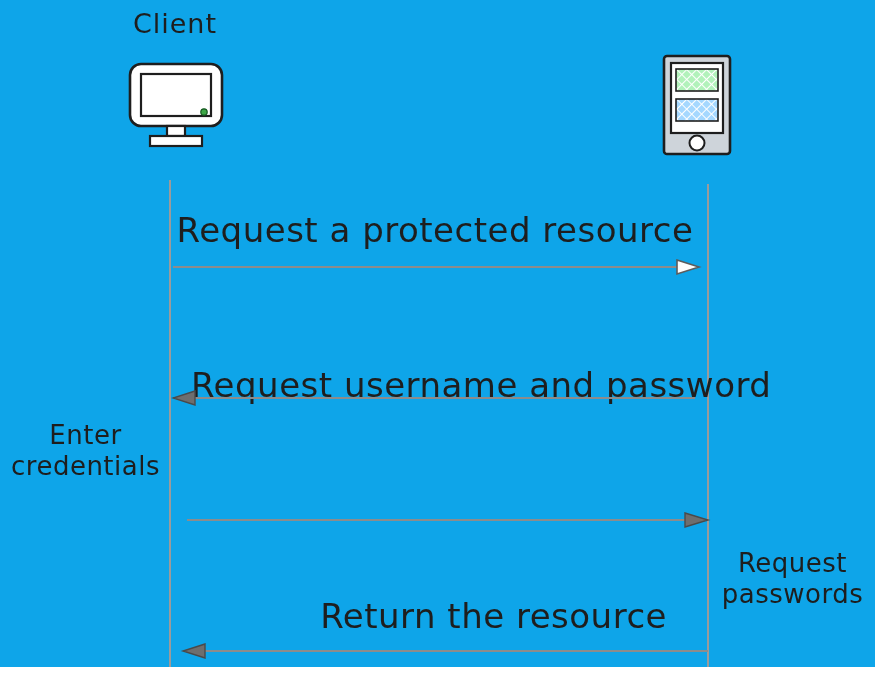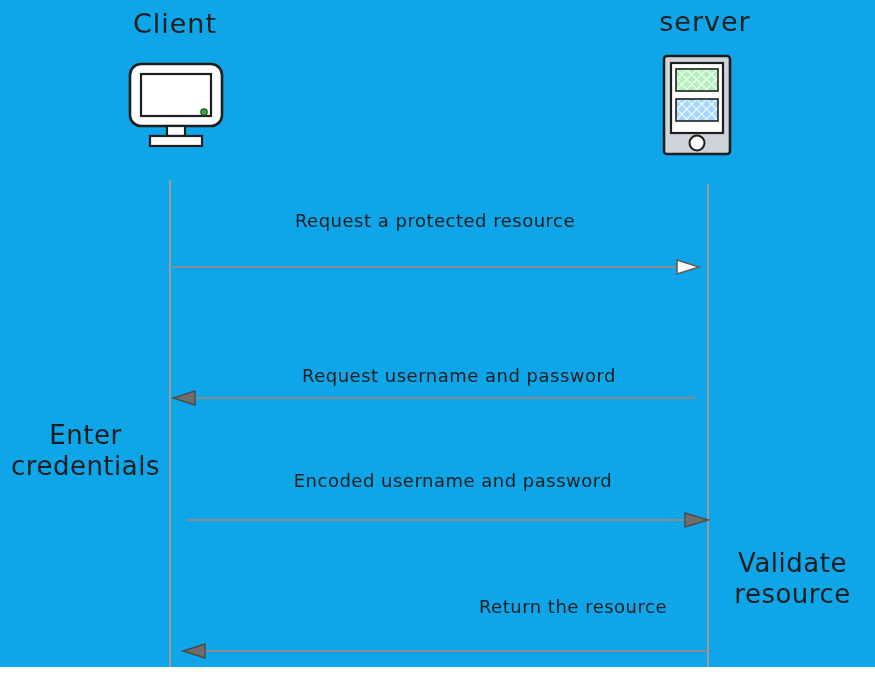--- a/index.html
+++ b/index.html
@@ -38,21 +38,21 @@
     background: #9b9b9b;
   }
   .lifeline.left  { left: 169px; top: 180px; height: 506px; }
   .lifeline.right { left: 707px; top: 184px; height: 502px; }
 
   .msg-label {
     position: absolute;
     left: 171px;
     width: 536px;
     text-align: center;
-    font-size: 18px;
+    font-size: 34px;
     letter-spacing: 0.5px;
     color: #1e1e1e;
     white-space: nowrap;
   }
   .msg-label.m1 { top: 210px; transform: translateX(-4px); }
   .msg-label.m2 { top: 342px; transform: translateX(20px); margin-top: 23px; }
   .msg-label.m3 { top: 470px; transform: translateX(14px); }
   .msg-label.m4 { top: 596px; transform: translateX(-40px); text-align: right; }
 
   .msg-arrow {
@@ -84,21 +84,20 @@
 
   <div class="actor-label client">Client</div>
   <svg class="actor-icon client" width="96" height="86" viewBox="0 0 96 86">
     <rect x="2" y="2" width="92" height="62" rx="11" fill="#ffffff" stroke="#1e1e1e" stroke-width="2.6"></rect>
     <rect x="13" y="12" width="70" height="42" fill="#ffffff" stroke="#1e1e1e" stroke-width="2.2"></rect>
     <circle cx="76" cy="50" r="3.2" fill="#3da646" stroke="#14581f" stroke-width="1.2"></circle>
     <rect x="39" y="64" width="18" height="10" fill="#ffffff" stroke="#1e1e1e" stroke-width="2.2"></rect>
     <rect x="22" y="74" width="52" height="10" fill="#ffffff" stroke="#1e1e1e" stroke-width="2.2"></rect>
   </svg>
 
-  <div class="actor-label server">server</div>
   <svg class="actor-icon server" width="72" height="102" viewBox="0 0 72 102">
     <defs>
       <pattern id="hatchGreen" width="7" height="7" patternUnits="userSpaceOnUse" patternTransform="rotate(45)">
         <rect width="7" height="7" fill="#b2f2bb"></rect>
         <line x1="0" y1="0" x2="0" y2="7" stroke="#ffffff" stroke-width="2"></line>
         <line x1="0" y1="0" x2="7" y2="0" stroke="#ffffff" stroke-width="2"></line>
       </pattern>
       <pattern id="hatchBlue" width="7" height="7" patternUnits="userSpaceOnUse" patternTransform="rotate(45)">
         <rect width="7" height="7" fill="#a5d8ff"></rect>
         <line x1="0" y1="0" x2="0" y2="7" stroke="#ffffff" stroke-width="2"></line>
@@ -120,28 +119,27 @@
     <line x1="2" y1="10" x2="508" y2="10" stroke="#8c8c8c" stroke-width="2"></line>
     <polygon points="506,3 528,10 506,17" fill="#fdfdfd" stroke="#5c5c5c" stroke-width="1.6"></polygon>
   </svg>
 
   <div class="msg-label m2">Request username and password</div>
   <svg class="msg-arrow m2" viewBox="0 0 540 20">
     <line x1="524" y1="10" x2="22" y2="10" stroke="#8c8c8c" stroke-width="2"></line>
     <polygon points="24,3 2,10 24,17" fill="#6e6e6e" stroke="#4a4a4a" stroke-width="1.4"></polygon>
   </svg>
 
-  <div class="msg-label m3">Encoded username and password</div>
   <svg class="msg-arrow m3" viewBox="0 0 540 20">
     <line x1="16" y1="10" x2="516" y2="10" stroke="#8c8c8c" stroke-width="2"></line>
     <polygon points="514,3 537,10 514,17" fill="#6e6e6e" stroke="#4a4a4a" stroke-width="1.4"></polygon>
   </svg>
 
   <div class="msg-label m4">Return the resource</div>
   <svg class="msg-arrow m4" viewBox="0 0 540 20">
     <line x1="537" y1="10" x2="32" y2="10" stroke="#8c8c8c" stroke-width="2"></line>
     <polygon points="34,3 12,10 34,17" fill="#6e6e6e" stroke="#4a4a4a" stroke-width="1.4"></polygon>
   </svg>
 
   <div class="side-note enter">Enter credentials</div>
-  <div class="side-note validate">Validate resource</div>
+  <div class="side-note validate">Request passwords</div>
 
 </div>
 
 </body></html>

